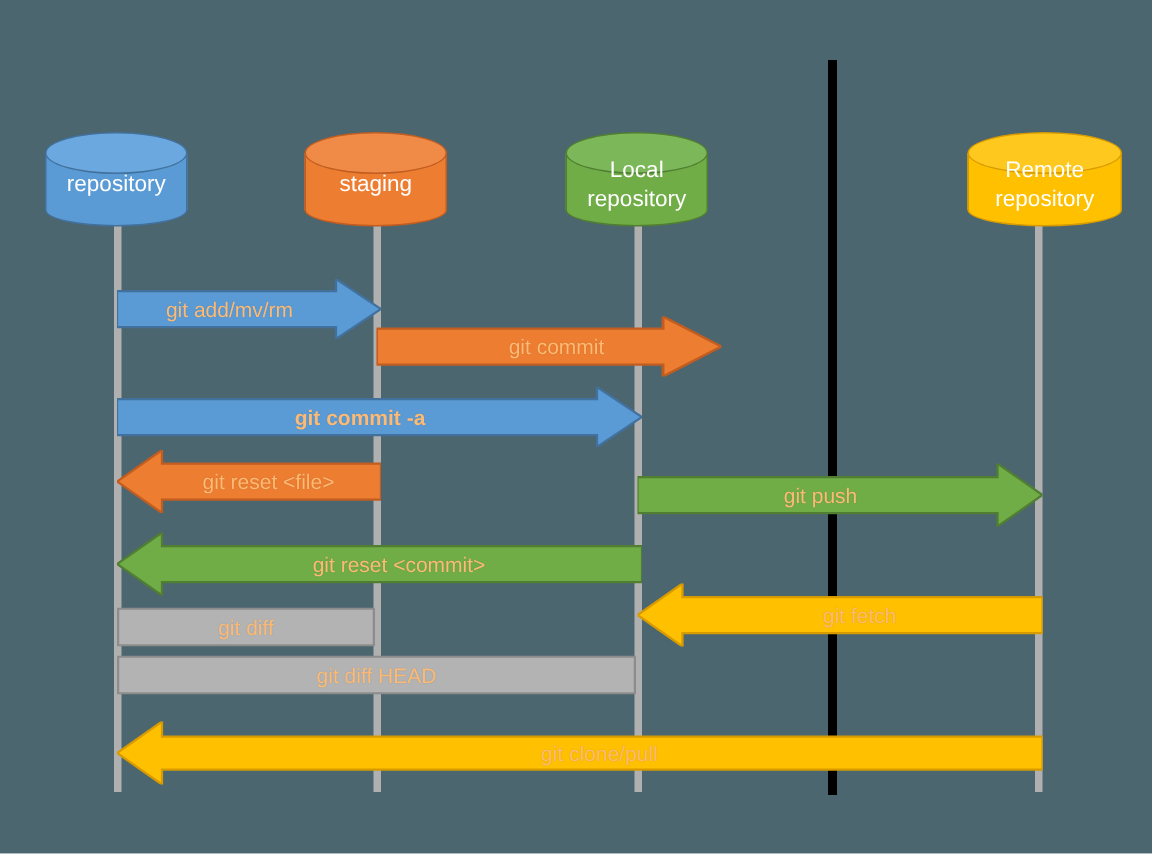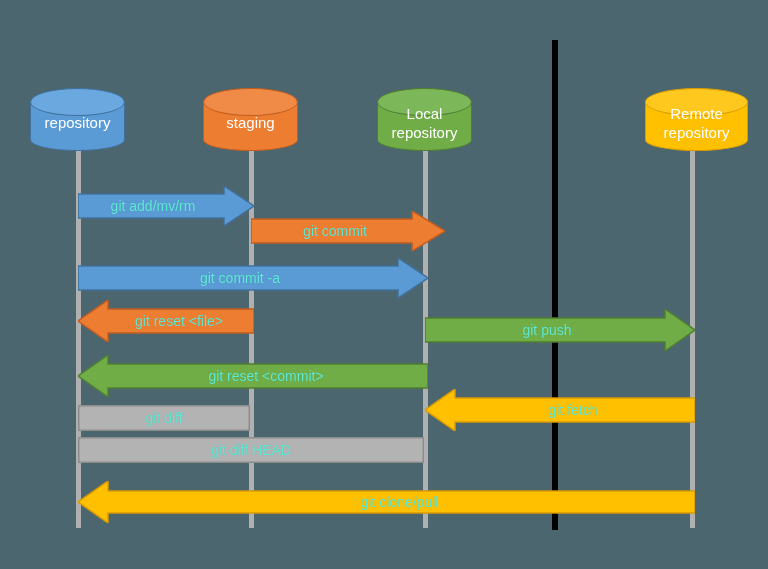--- a/index.html
+++ b/index.html
@@ -90,21 +90,21 @@
     position: absolute;
     left: 0;
     top: 0;
     width: 100%;
     height: 100%;
     display: block;
   }
   .flow .txt {
     position: relative;
     z-index: 2;
-    color: #5eead4;
+    color: #fdba74;
     font-size: 14px;
     line-height: 16px;
     white-space: nowrap;
     text-shadow: 0 0 1px rgba(0,0,0,.15);
   }
   .flow.right .txt { padding-right: 26px; }
   .flow.left  .txt { padding-left: 26px; }
 </style>
 </head>
 <body>
@@ -147,28 +147,28 @@
 repository</div>
   </div>
 
   <div class="flow right" style="left:78px; top:186px; width:176px; height:40px;">
     <svg viewBox="0 0 176 40" preserveAspectRatio="none">
       <polygon points="0,8 146,8 146,0 176,20 146,40 146,32 0,32" fill="#5b9bd5" stroke="#41719c" stroke-width="1.5"></polygon>
     </svg>
     <span class="txt">git add/mv/rm</span>
   </div>
 
-  <div class="flow right" style="left:251px; top:211px; width:194px; height:40px;">
+  <div class="flow right" style="left:251px; top:211px; width:194px; height:40px;padding-left:36px;">
     <svg viewBox="0 0 177 40" preserveAspectRatio="none">
       <polygon points="0,8 147,8 147,0 177,20 147,40 147,32 0,32" fill="#ed7d31" stroke="#c15d20" stroke-width="1.5"></polygon>
     </svg>
     <span class="txt">git commit</span>
   </div>
 
-  <div class="flow right" style="left:78px; top:258px; width:350px; height:40px;">
+  <div class="flow right" style="left:78px; top:258px; width:350px; height:40px;font-weight:bold;">
     <svg viewBox="0 0 350 40" preserveAspectRatio="none">
       <polygon points="0,8 320,8 320,0 350,20 320,40 320,32 0,32" fill="#5b9bd5" stroke="#41719c" stroke-width="1.5"></polygon>
     </svg>
     <span class="txt">git commit -a</span>
   </div>
 
   <div class="flow left" style="left:78px; top:300px; width:176px; height:42px;text-align:right;">
     <svg viewBox="0 0 176 42" preserveAspectRatio="none">
       <polygon points="176,9 30,9 30,0 0,21 30,42 30,33 176,33" fill="#ed7d31" stroke="#c15d20" stroke-width="1.5"></polygon>
     </svg>

